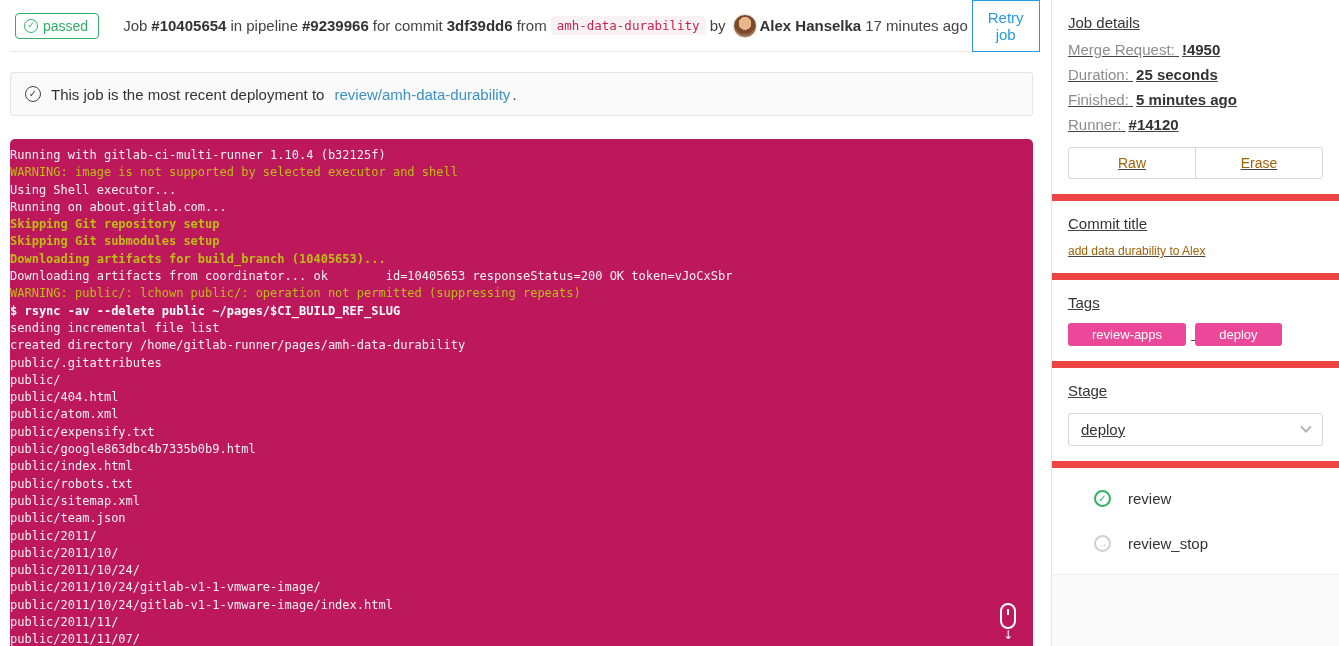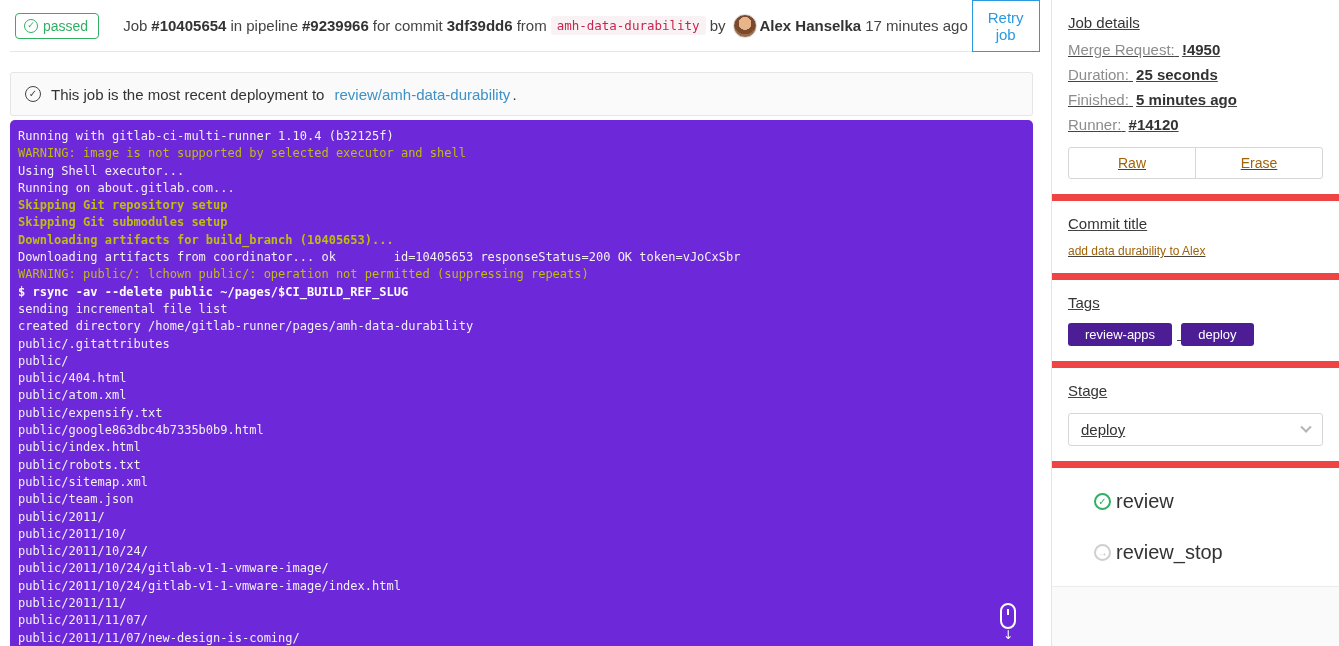--- a/index.html
+++ b/index.html
@@ -48,22 +48,22 @@
     margin-top:20px; height:44px; min-height:44px; background:#fafafa;
     border:1px solid #e5e5e5; border-radius:3px;
     display:flex; align-items:center; padding:0 14px; gap:10px; color:#333;
   }
   .notice .circle-icon { width:16px; height:16px; color:#444; font-size:10px; }
   .notice a { color:#3d91c6; text-decoration:none; }
   .notice .period { margin-left:-8px; }
 
   
   .terminal {
-    margin-top:4px; flex:1; background:#6d28d9; border-radius:5px 5px 0 0;
-    padding:8px 8px; overflow:hidden; position:relative;
+    margin-top:23px; flex:1; background:#be185d; border-radius:5px 5px 0 0;
+    padding:8px 0; overflow:hidden; position:relative;
     font-family:"DejaVu Sans Mono", monospace; font-size:12px; line-height:17.3px;
     color:#f1f1f1;
   }
   .log-line { white-space:pre; }
   .log-line.warning { color:#bdbd13; }
   .log-line.warning-bold { color:#bdbd13; font-weight:bold; }
   .log-line.command { color:#fff; font-weight:bold; }
 
   .scroll-hint { position:absolute; right:14px; bottom:5px; width:22px; text-align:center; color:#fff; }
   .mouse-shape {
@@ -89,22 +89,22 @@
     font-size:14px; font-family:inherit; padding:7px 0; text-align:center; cursor:pointer;
   }
   .side-btn + .side-btn { margin-left:-1px; }
   .side-btn:first-child { border-radius:3px 0 0 3px; }
   .side-btn:last-child { border-radius:0 3px 3px 0; }
 
   .commit-text { color:#a16207; margin-top:12px; font-size:12px; }
 
   .tag-list { margin-top:12px; }
   .tag-badge {
-    display:inline-block; background:#4c1d95; color:#fff; font-size:13px;
-    padding:4px 17px; border-radius:3px; margin-right:5px;
+    display:inline-block; background:#ec4899; color:#fff; font-size:13px;
+    padding:4px 24px; border-radius:3px; margin-right:5px;
   }
 
   .stage-dropdown {
     margin-top:14px; height:33px; border:1px solid #d6d6d6; border-radius:3px;
     display:flex; align-items:center; justify-content:space-between;
     padding:0 12px; color:#333; cursor:pointer; background:#fff;
   }
   .chevron-down {
     width:8px; height:8px; border-right:2px solid #b4b4b4; border-bottom:2px solid #b4b4b4;
     transform:rotate(45deg) translate(-2px,-2px);
@@ -113,21 +113,21 @@
   .stages-section { padding:8px 16px; border-bottom:1px solid #ececec; }
   .stage-item { display:flex; align-items:center; padding:14px 0 14px 26px; cursor:pointer; }
   .stage-status-icon {
     width:17px; height:17px; border-radius:50%; flex:none;
     display:inline-flex; align-items:center; justify-content:center; font-size:10px; line-height:1;
   }
   .stage-status-icon.success { border:2px solid #31af64; color:#31af64; }
   .stage-status-icon.success::after { content:"✓"; }
   .stage-status-icon.manual { border:2px solid #cfcfcf; color:#b9b9b9; }
   .stage-status-icon.manual::after { content:"→"; }
-  .stage-name { margin-left:5px; color:#333; font-size:20px; }
+  .stage-name { margin-left:17px; color:#333; font-size:15px; }
 
   .sidebar-filler { flex:1; background:#fafafa; }
 </style>
 </head>
 <body>
 
 <div class="page">
 
   <div class="main">
 

